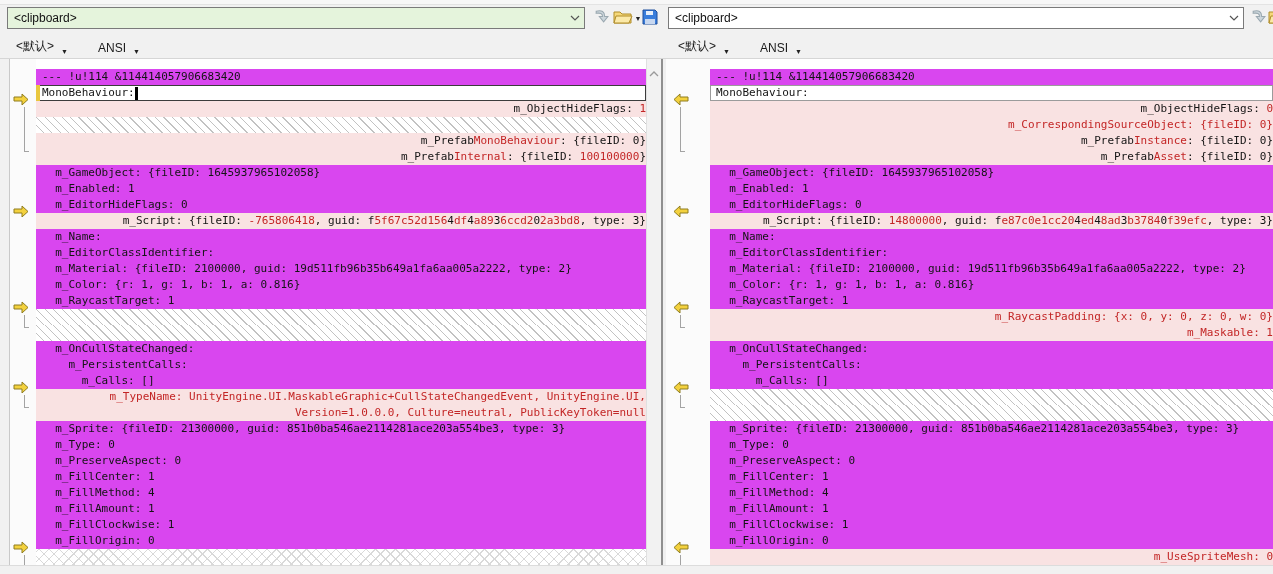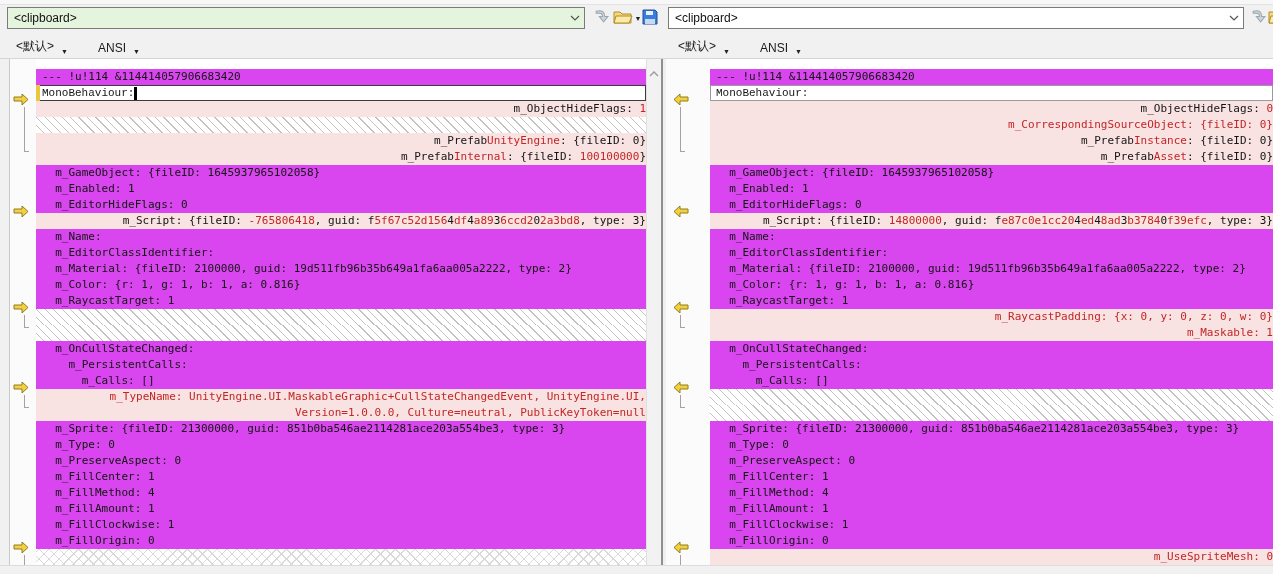--- a/index.html
+++ b/index.html
@@ -65,21 +65,21 @@
   .code-line .red{color:#c32626;}
   .code-line.diff{background:#f9e2e2;text-align:right;}
   .code-line.hatch{
     background:repeating-linear-gradient(45deg,#ffffff 0 5px,#c2c2c2 5px 6px);
   }
   .code-line.eof{
     background:
       repeating-linear-gradient(45deg,transparent 0 6px,#d9d9d9 6px 7px),
       repeating-linear-gradient(-45deg,#ffffff 0 6px,#d9d9d9 6px 7px);
   }
-  .code-line.curline{outline:1px solid #3c3c3c;outline-offset:-1px;background:#fff;z-index:2;font-family:Liberation Mono, monospace;}
+  .code-line.curline{outline:1px solid #3c3c3c;outline-offset:-1px;background:#fff;z-index:2;}
   .pane-right .code-line.curline{outline-color:#9b9b9b;}
   .linebar{position:absolute;left:0;top:0;width:4px;height:16px;background:#e9c73f;}
   .caret{display:inline-block;width:3px;height:13px;background:#000;vertical-align:middle;margin-left:0px;}
 
   
   .margin-cell{height:16px;position:relative;}
   .margin-cell svg{position:absolute;top:2px;}
   .pane-left .margin-cell svg{left:3px;}
   .pane-right .margin-cell svg{left:7px;}
   .margin-cell.m-line::before,.margin-cell.m-end::before{
@@ -232,21 +232,21 @@
               <path d="M1 4 h8 V1 l6 5.5 -6 5.5 V8 H1 Z" fill="#f3d13e" stroke="#8f7d1e" stroke-width="1"></path>
             </svg>
           </div>
           <div class="margin-cell m-end"></div>
         </div>
       <div class="text-area" id="lines-left">
           <div class="code-line"><span>--- !u!114 &amp;114414057906683420</span></div>
           <div class="code-line curline"><span>MonoBehaviour:</span><span class="caret"></span><span class="linebar"></span></div>
           <div class="code-line diff"><span>  m_ObjectHideFlags: </span><span class="red">1</span></div>
           <div class="code-line hatch"></div>
-          <div class="code-line diff"><span>  m_Prefab</span><span class="red">UnityEngine</span><span>: {fileID: 0}</span></div>
+          <div class="code-line diff"><span>  m_Prefab</span><span class="red">MonoBehaviour</span><span>: {fileID: 0}</span></div>
           <div class="code-line diff"><span>  m_Prefab</span><span class="red">Internal</span><span>: {fileID: </span><span class="red">100100000</span><span>}</span></div>
           <div class="code-line"><span>  m_GameObject: {fileID: 1645937965102058}</span></div>
           <div class="code-line"><span>  m_Enabled: 1</span></div>
           <div class="code-line"><span>  m_EditorHideFlags: 0</span></div>
           <div class="code-line diff"><span>  m_Script: {fileID: </span><span class="red">-765806418</span><span>, guid: </span><span>f</span><span class="red">5f67c52d156</span><span>4</span><span class="red">df</span><span>4</span><span class="red">a89</span><span>3</span><span class="red">6ccd2</span><span>0</span><span class="red">2a3bd8</span><span>, type: 3}</span></div>
           <div class="code-line"><span>  m_Name:</span></div>
           <div class="code-line"><span>  m_EditorClassIdentifier:</span></div>
           <div class="code-line"><span>  m_Material: {fileID: 2100000, guid: 19d511fb96b35b649a1fa6aa005a2222, type: 2}</span></div>
           <div class="code-line"><span>  m_Color: {r: 1, g: 1, b: 1, a: 0.816}</span></div>
           <div class="code-line"><span>  m_RaycastTarget: 1</span></div>

